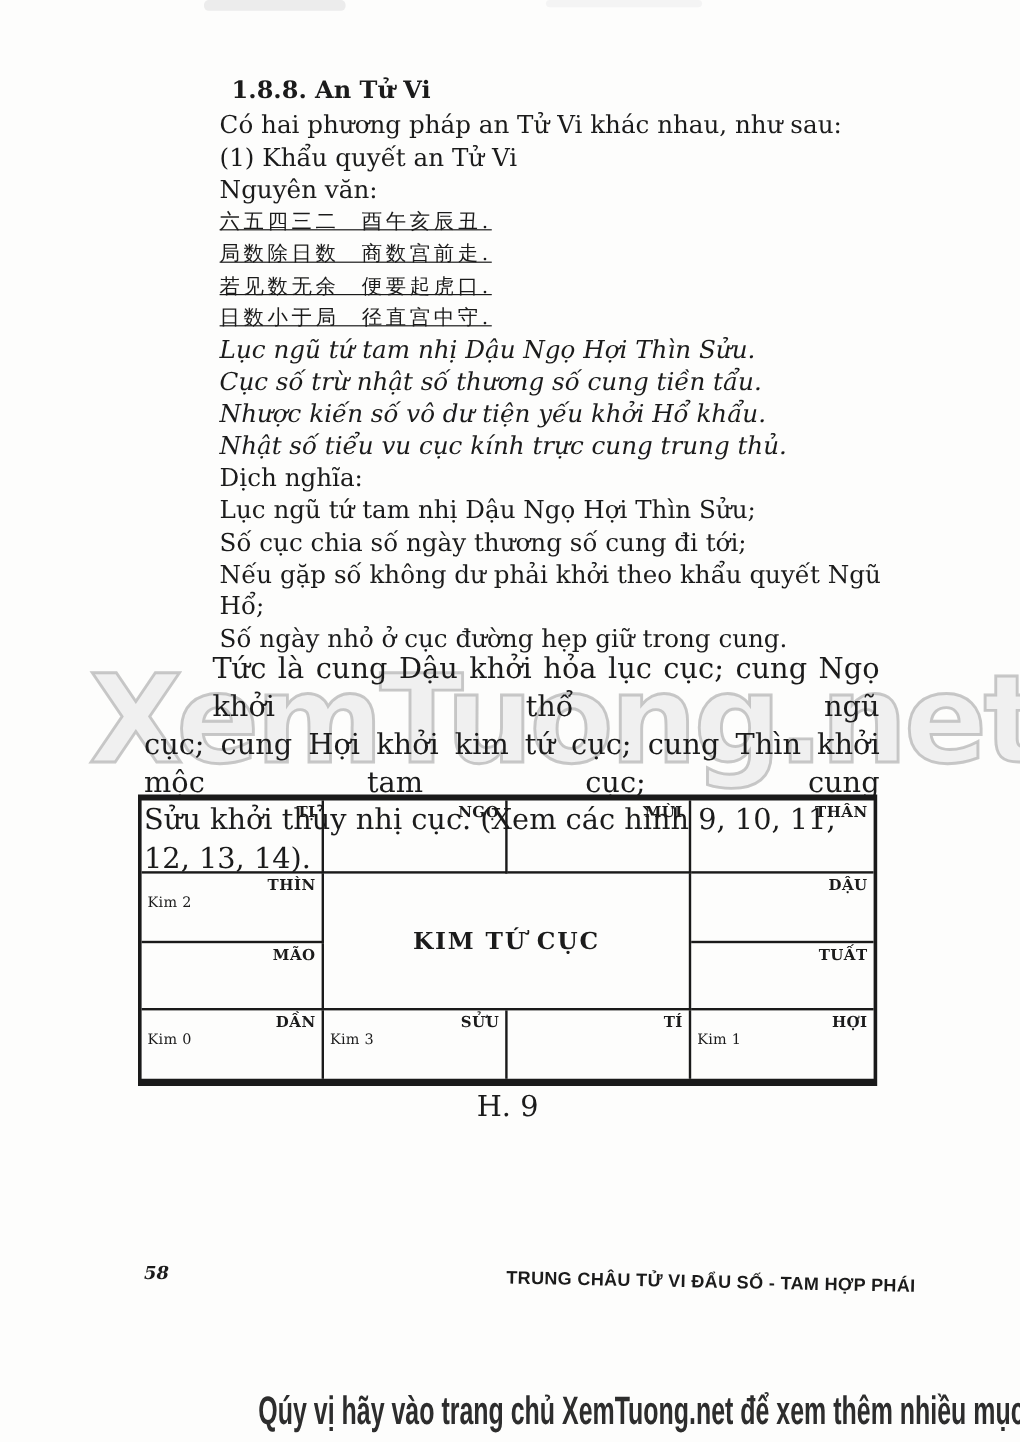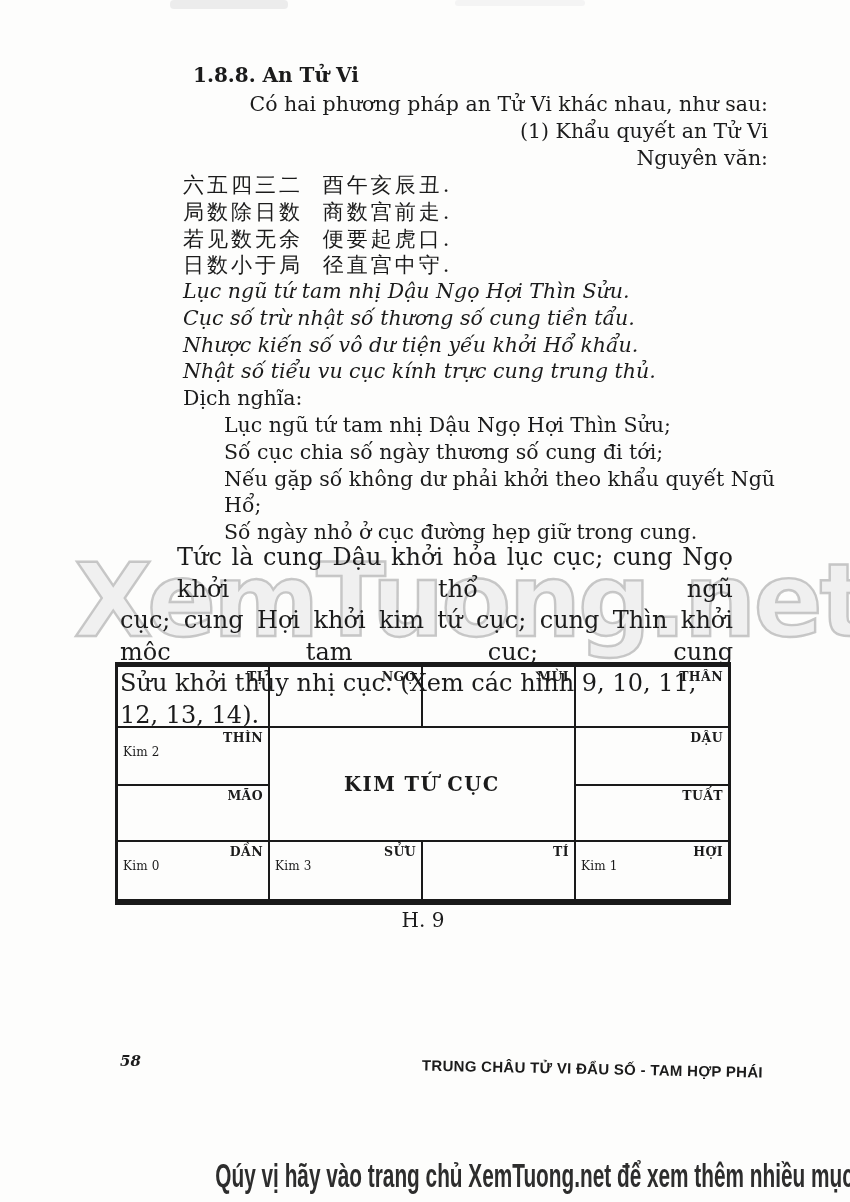--- a/index.html
+++ b/index.html
@@ -19,25 +19,25 @@
     font-family:"DejaVu Sans", sans-serif; font-weight:bold;
     font-size:102px; line-height:130px; letter-spacing:-3px;
     color:rgba(238,238,238,.9);
     -webkit-text-stroke:2.4px rgba(186,186,186,.8);
     white-space:nowrap;
   }
   
   .content { position:absolute; inset:0; z-index:1; }
   .tblock { position:absolute; left:183px; width:585px; font-size:20.5px; line-height:26.8px; }
   .heading { top:62px; font-weight:bold; font-size:20px; padding-left:10px; }
-  .intro   { top:91px;text-align:right; }
-  .hanzi   { top:172px; font-size:21px; letter-spacing:3px; word-spacing:10px; line-height:26.8px; }
+  .intro   { top:91px; }
+  .hanzi   { top:172px; font-size:17px; letter-spacing:3px; word-spacing:10px; line-height:26.8px;text-decoration:underline; }
   .phonetic{ top:278px; font-style:italic; }
   .dichnghia { top:385px; }
-  .transl  { top:412px;margin-left:41px; }
+  .transl  { top:412px; }
   .para {
     position:absolute; left:120px; top:542px; width:613px;
     font-size:24px; line-height:31.5px;
   }
   .para .jl { text-align:justify; text-align-last:justify; }
   .para .indent { padding-left:57px; }
   
   .chart {
     position:absolute; left:115px; top:662px; width:616px;
     border:3px solid #1a1a1a; border-top-width:5px; border-bottom-width:6px;
@@ -62,21 +62,21 @@
   .c6{grid-area:3/1;padding-left:11px;} .c7{grid-area:3/4;}
   .c8{grid-area:4/1;} .c9{grid-area:4/2;} .c10{grid-area:4/3;} .c11{grid-area:4/4;}
   .ccenter {
     grid-row:2 / span 2; grid-column:2 / span 2;
     border-right:2px solid #1a1a1a; border-bottom:2px solid #1a1a1a;
     display:flex; align-items:center; justify-content:center;
   }
   .center-label { font-weight:bold; font-size:19.5px; letter-spacing:1.5px; }
   .fig-caption {
     position:absolute; left:115px; top:908px; width:616px;
-    text-align:center; font-size:20px;
+    text-align:center; font-size:24px;
   }
   
   .page-number {
     position:absolute; left:120px; top:1052px;
     font-weight:bold; font-style:italic; font-size:15px;
   }
   .running-title {
     position:absolute; left:398px; top:1056px; width:365px;
     text-align:right; font-family:"Liberation Sans", sans-serif;
     font-weight:bold; font-size:15px; letter-spacing:.3px;

